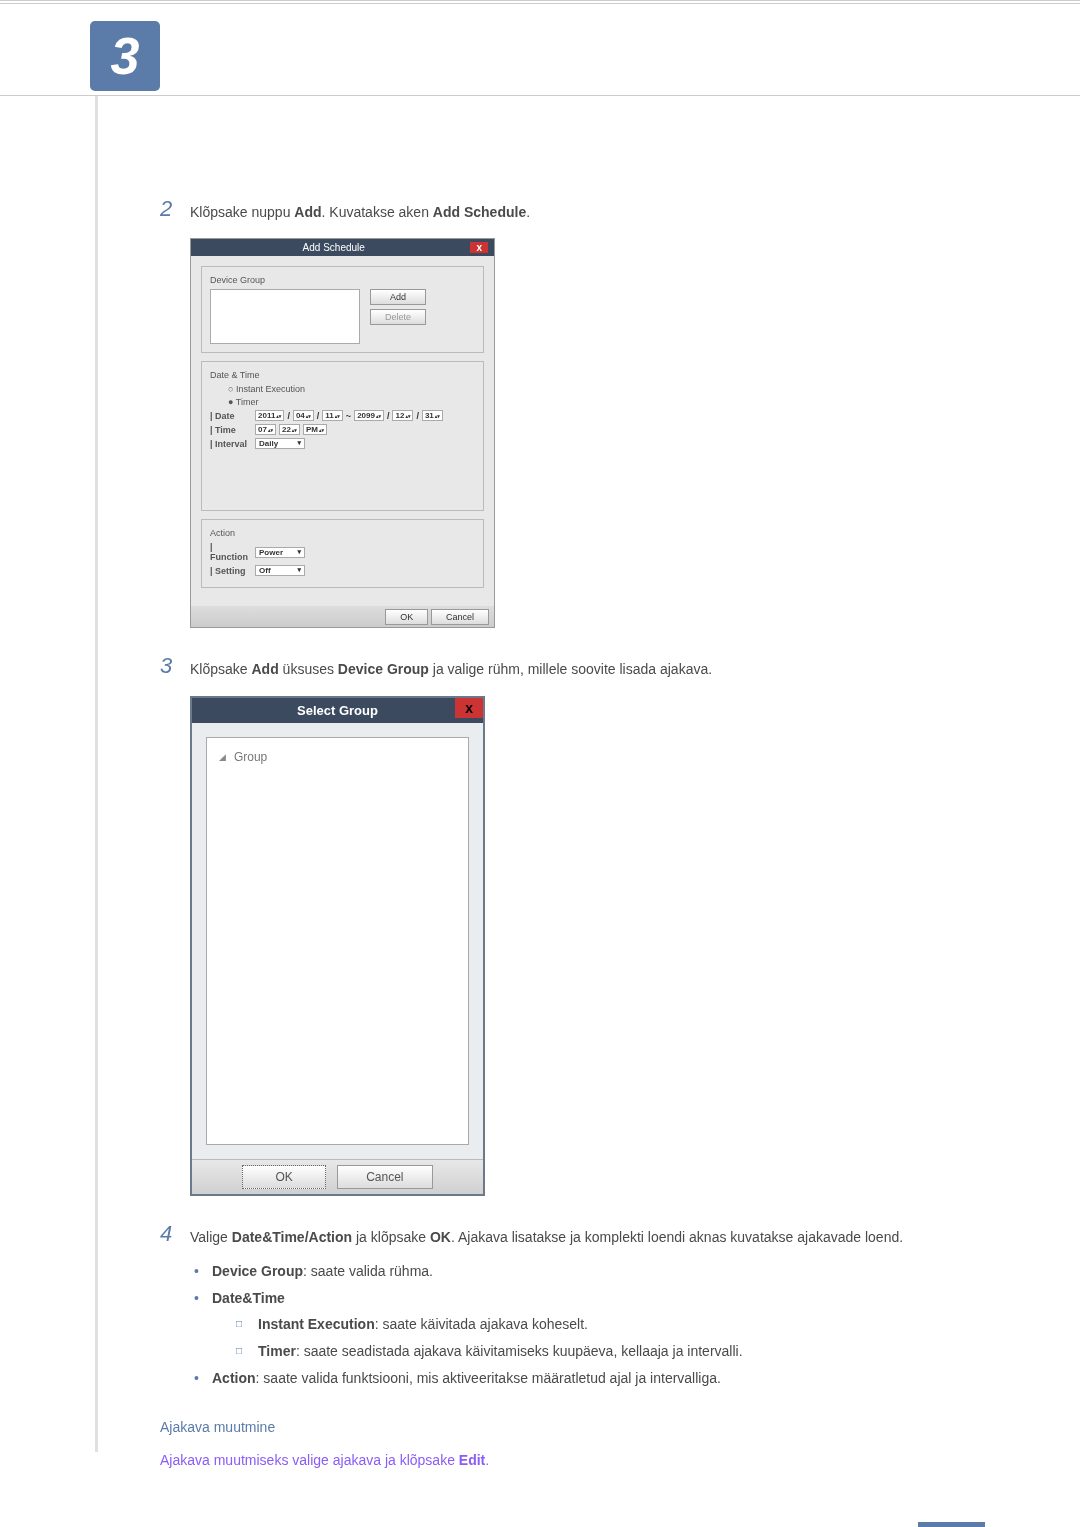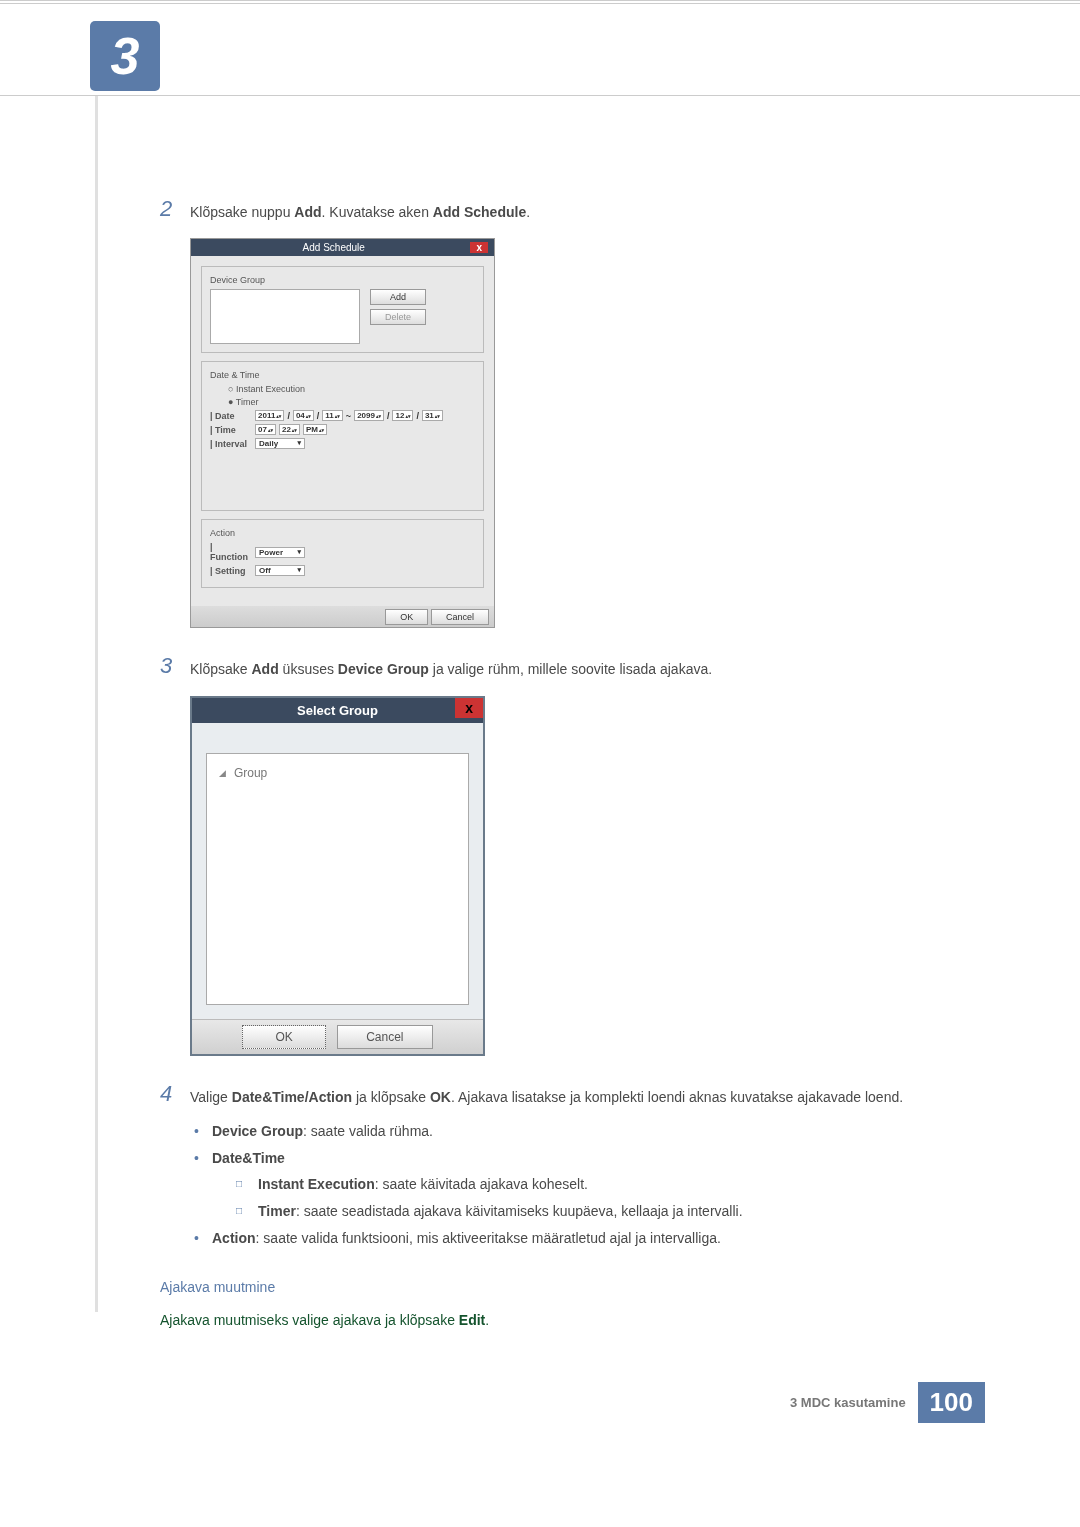--- a/index.html
+++ b/index.html
@@ -204,23 +204,22 @@
       font-weight: bold;
       padding: 2px 10px;
       font-size: 14px;
     }
     .dialog2-body {
       padding: 14px;
     }
     .tree-box {
       background: #fff;
       border: 1px solid #aaa;
-      height: 252px;
+      height: 408px;
       padding: 12px;
-      margin-top: 16px;
     }
     .tree-item {
       display: flex;
       align-items: center;
       font-size: 12px;
       color: #777;
     }
     .tree-item::before {
       content: "◢";
       font-size: 9px;
@@ -279,21 +278,21 @@
       top: 3px;
     }
     .section-subhead {
       color: #5b7ba8;
       font-size: 14px;
       font-weight: normal;
       margin: 28px 0 14px 0;
     }
     .plain-para {
       font-size: 14px;
-      color: #14532d;
+      color: #8b5cf6;
       line-height: 1.6;
     }
     .page-footer {
       display: flex;
       justify-content: flex-end;
       align-items: center;
       padding-right: 95px;
       margin-top: 50px;
       gap: 12px;
     }

